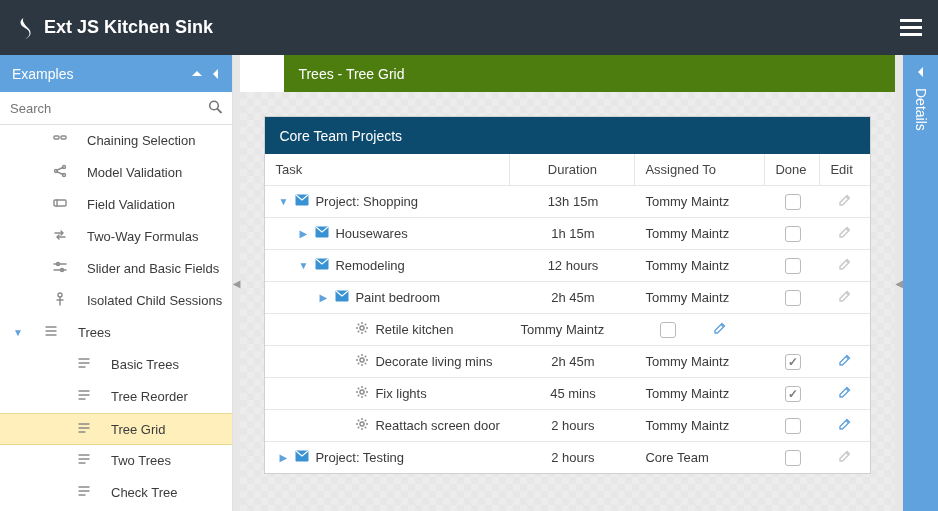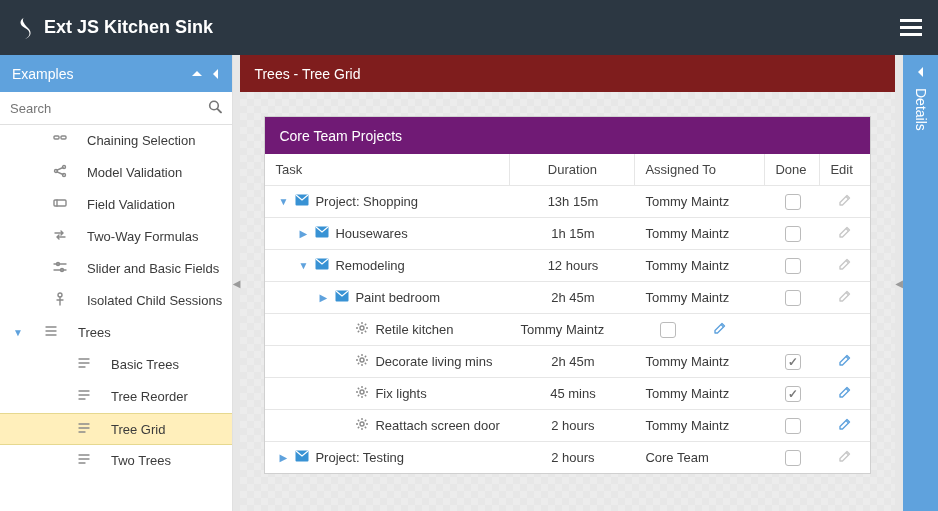--- a/index.html
+++ b/index.html
@@ -102,46 +102,47 @@
   .d0 { padding-left: 12px; }
 
   
   .main {
     flex: 1;
     display: flex;
     flex-direction: column;
     background: #fff;
   }
   .main-header {
-    background: #7f1d1d;
+    background: #4d7c0f;
     color: #fff;
     height: 37px;
     display: flex;
     align-items: center;
     padding: 0 14px;
     font-size: 14px;
+    margin-left: 44px;
   }
   .content {
     flex: 1;
     background: #e7e7e7;
     background-image:
       linear-gradient(45deg, #ececec 25%, transparent 25%, transparent 75%, #ececec 75%),
       linear-gradient(45deg, #ececec 25%, transparent 25%, transparent 75%, #ececec 75%);
     background-size: 14px 14px;
     background-position: 0 0, 7px 7px;
     padding: 24px;
     overflow: hidden;
   }
   .grid-panel {
     background: #fff;
     border: 1px solid #d0d0d0;
     width: 100%;
   }
   .grid-title {
-    background: #701a75;
+    background: #0c4a6e;
     color: #fff;
     height: 37px;
     display: flex;
     align-items: center;
     padding: 0 14px;
     font-size: 14px;
   }
   .grid-head, .grid-row {
     display: flex;
     align-items: stretch;
@@ -340,20 +341,28 @@
           <span class="label">Tree Grid</span>
         </div>
         <div class="tree-item d2">
           <span class="icon"><svg width="14" height="14" viewBox="0 0 14 14">
               <line x1="2" y1="3" x2="12" y2="3" stroke="#8a8a8a" stroke-width="1.4" fill="none" stroke-linecap="round"></line>
               <line x1="2" y1="7" x2="12" y2="7" stroke="#8a8a8a" stroke-width="1.4" fill="none" stroke-linecap="round"></line>
               <line x1="2" y1="11" x2="8" y2="11" stroke="#8a8a8a" stroke-width="1.4" fill="none" stroke-linecap="round"></line>
             </svg></span>
           <span class="label">Two Trees</span>
         </div>
+        <div class="tree-item d2">
+          <span class="icon"><svg width="14" height="14" viewBox="0 0 14 14">
+              <line x1="2" y1="3" x2="12" y2="3" stroke="#8a8a8a" stroke-width="1.4" fill="none" stroke-linecap="round"></line>
+              <line x1="2" y1="7" x2="12" y2="7" stroke="#8a8a8a" stroke-width="1.4" fill="none" stroke-linecap="round"></line>
+              <line x1="2" y1="11" x2="8" y2="11" stroke="#8a8a8a" stroke-width="1.4" fill="none" stroke-linecap="round"></line>
+            </svg></span>
+          <span class="label">Check Tree</span>
+        </div>
       </div>
   </div>
 
   <div class="splitter">
     <span class="nub">◀</span>
   </div>
 
   <div class="main">
     <div class="main-header">
       <span>Trees - Tree Grid</span>

